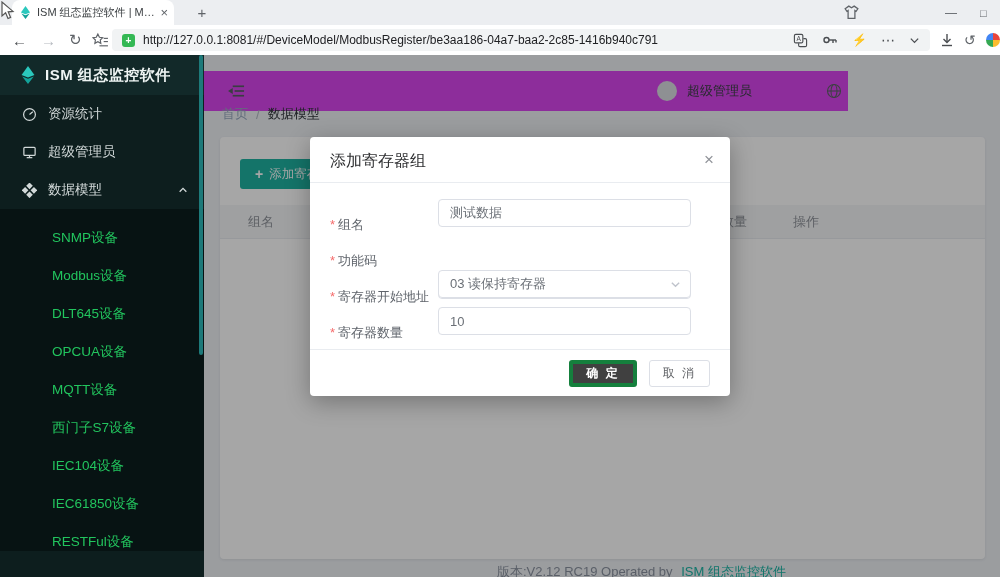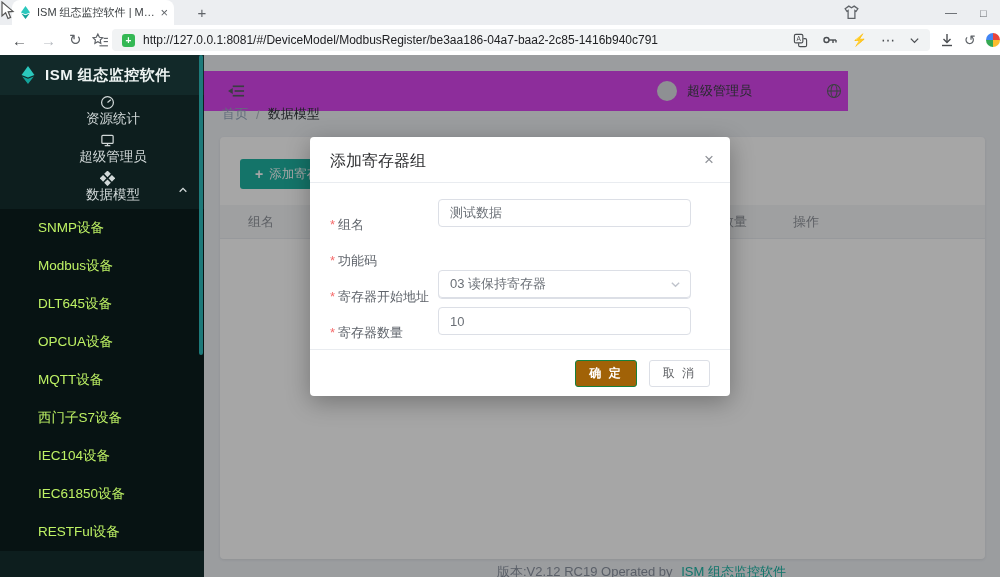--- a/index.html
+++ b/index.html
@@ -36,25 +36,25 @@
   #profile { position:absolute; left:986px; top:8px; width:14px; height:14px; border-radius:50%;
     background:conic-gradient(#e8453c 0 25%, #fcbd2e 25% 50%, #34a853 50% 75%, #4285f4 75% 100%); }
 
   
   #sidebar { position:absolute; left:0; top:55px; width:204px; height:522px; background:#0d1e1e;
     overflow:hidden; }
   #logo { height:40px; background:#122929; display:flex; align-items:center; padding-left:20px; }
   #logo svg { margin-right:9px; }
   #logo .t { color:#eef4f3; font-size:15px; font-weight:700; letter-spacing:.5px; white-space:nowrap; }
   .mitem { height:38px; display:flex; align-items:center; padding-left:22px; color:#d2d9d9;
-    font-size:13.5px; position:relative; cursor:pointer;flex-direction:column; }
+    font-size:13.5px; position:relative; cursor:pointer; }
   .mitem svg { margin-right:11px; flex:none; }
   .mitem .chev { position:absolute; right:16px; top:14px; margin:0; }
   #submenu { background:#071313; }
-  .sitem { height:38px; display:flex; align-items:center; padding-left:38px; color:#bef264;
+  .sitem { height:38px; display:flex; align-items:flex-end; padding-left:52px; color:#22c55e;
     font-size:13.5px; cursor:pointer; }
   #sb-thumb { position:absolute; right:1px; top:0; width:4px; height:300px; background:#1d7a7a;
     border-radius:2px; }
 
   
   #main { position:absolute; left:204px; top:55px; width:796px; height:522px; background:#eef1f5; }
   #topbar { position:absolute; left:0; top:16px; width:644px; height:40px; background:#d946ef; }
   #collapse { position:absolute; left:24px; top:12px; color:#5a5e66; }
   #userbox { position:absolute; right:96px; top:0; height:40px; display:flex; align-items:center; }
   #avatar { width:20px; height:20px; border-radius:50%; background:#dadde2; margin-right:10px; }
@@ -92,21 +92,21 @@
   .flabel { width:108px; font-size:13px; color:#5f646b; line-height:28px; flex:none;margin-top:12px; }
   .req { color:#f56c6c; margin-right:3px; }
   .fctl { width:253px; height:28px; border:1px solid #dcdfe6; border-radius:4px; font-size:13px;
     color:#6b7077; padding:0 11px; font-family:inherit; background:#fff; }
   .fselect { position:relative; display:flex; align-items:center; cursor:pointer;margin-top:35px; }
   .fselect .chev { position:absolute; right:9px; color:#c0c4cc; display:flex; }
   #modal-foot { border-top:1px solid #e9ecf0; height:47px; display:flex; justify-content:flex-end;
     align-items:center; padding:0 20px; gap:12px; }
   .btn { height:27px; border-radius:3px; font-size:12px; padding:0 13px; cursor:pointer;
     font-family:inherit; letter-spacing:2px; }
-  #okbtn { background:#a16207; border:1px solid #15803d; color:#fff; font-weight:bold; }
+  #okbtn { background:#404040; border:4px solid #15803d; color:#fff; font-weight:bold; }
   #cancelbtn { background:#fff; border:1px solid #dcdfe6; color:#606266; }
 
   #cursor { position:absolute; left:1px; top:1px; z-index:100; pointer-events:none; }
 </style>
 </head>
 <body>
 
 <div id="tabstrip">
   <div id="tab">
     <svg class="favicon" viewBox="0 0 12 14">

